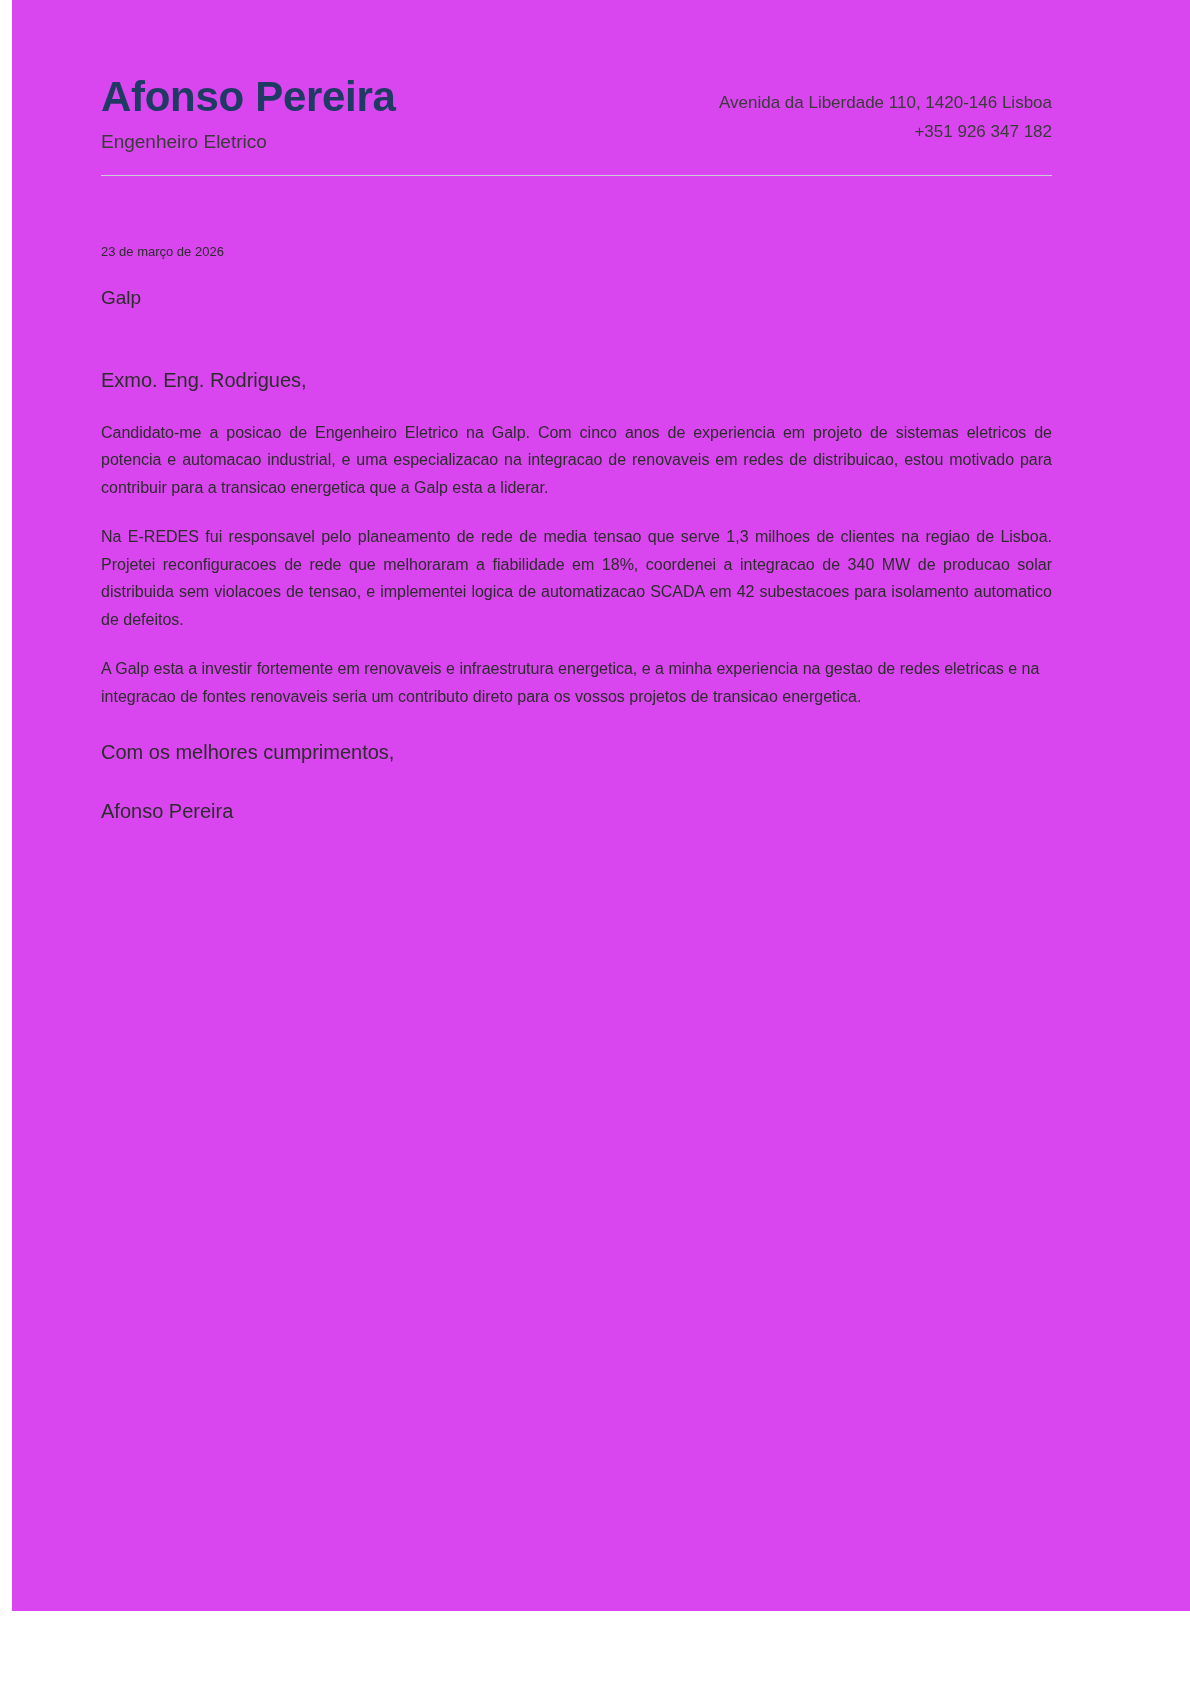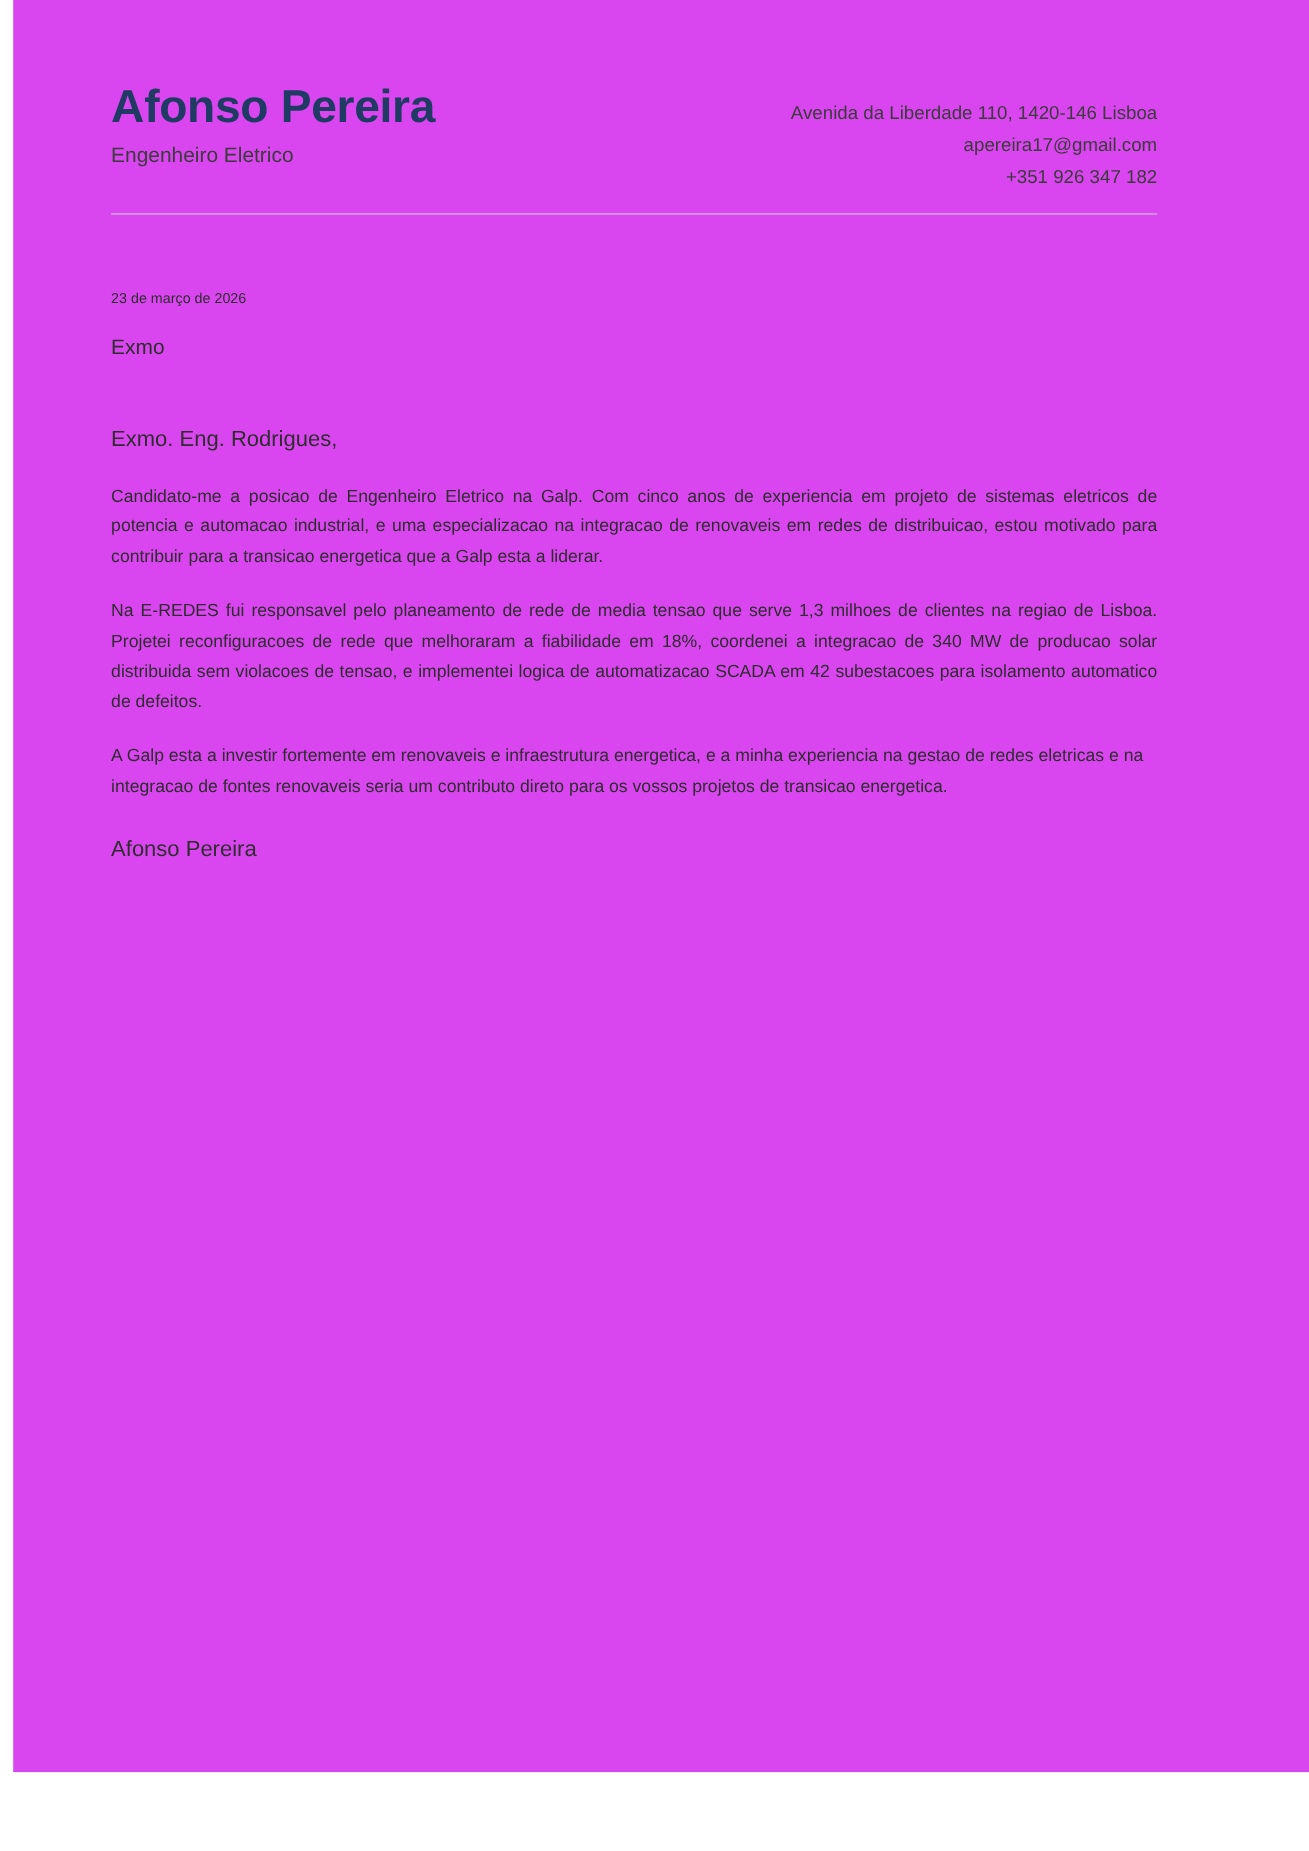--- a/index.html
+++ b/index.html
@@ -129,33 +129,33 @@
 
 <div class="page">
 
   <div class="header">
     <div class="header-left">
       <div class="name">Afonso Pereira</div>
       <div class="job-title">Engenheiro Eletrico</div>
     </div>
     <div class="header-right">
       <div class="contact-line">Avenida da Liberdade 110, 1420-146 Lisboa</div>
-      <div class="contact-line">apereira17@gmail.com</div>
       <div class="contact-line">+351 926 347 182</div>
     </div>
   </div>
 
   <hr class="rule">
 
   <div class="meta">
     <div class="date">23 de março de 2026</div>
-    <div class="recipient-company">Exmo</div>
+    <div class="recipient-company">Galp</div>
   </div>
 
   <div class="body-content">
     <div class="salutation">Exmo. Eng. Rodrigues,</div>
     <p class="para">Candidato-me a posicao de Engenheiro Eletrico na Galp. Com cinco anos de experiencia em projeto de sistemas eletricos de potencia e automacao industrial, e uma especializacao na integracao de renovaveis em redes de distribuicao, estou motivado para contribuir para a transicao energetica que a Galp esta a liderar.</p>
     <p class="para">Na E-REDES fui responsavel pelo planeamento de rede de media tensao que serve 1,3 milhoes de clientes na regiao de Lisboa. Projetei reconfiguracoes de rede que melhoraram a fiabilidade em 18%, coordenei a integracao de 340 MW de producao solar distribuida sem violacoes de tensao, e implementei logica de automatizacao SCADA em 42 subestacoes para isolamento automatico de defeitos.</p>
     <p class="para last-para">A Galp esta a investir fortemente em renovaveis e infraestrutura energetica, e a minha experiencia na gestao de redes eletricas e na integracao de fontes renovaveis seria um contributo direto para os vossos projetos de transicao energetica.</p>
+    <div class="closing">Com os melhores cumprimentos,</div>
     <div class="signature">Afonso Pereira</div>
   </div>
 
 </div>
 
 </body></html>

